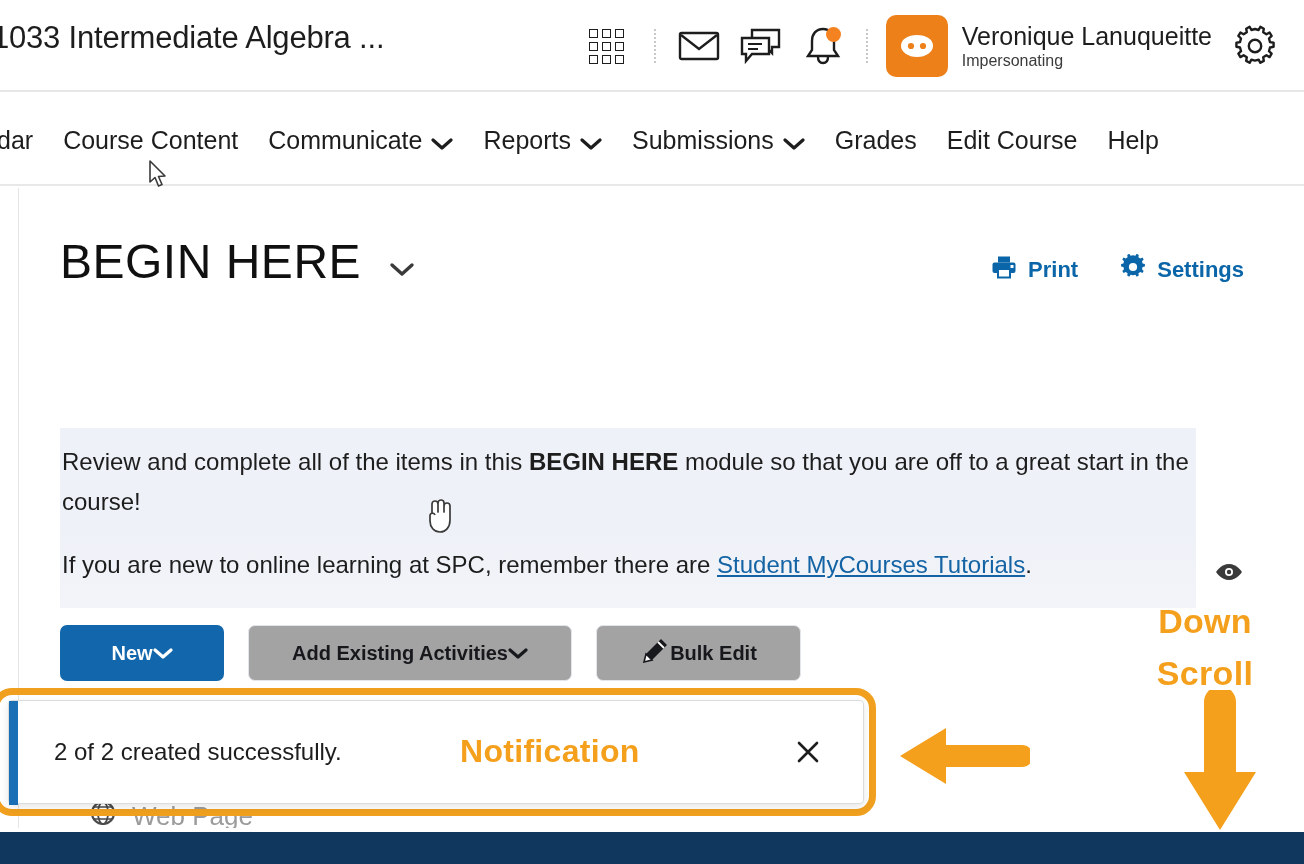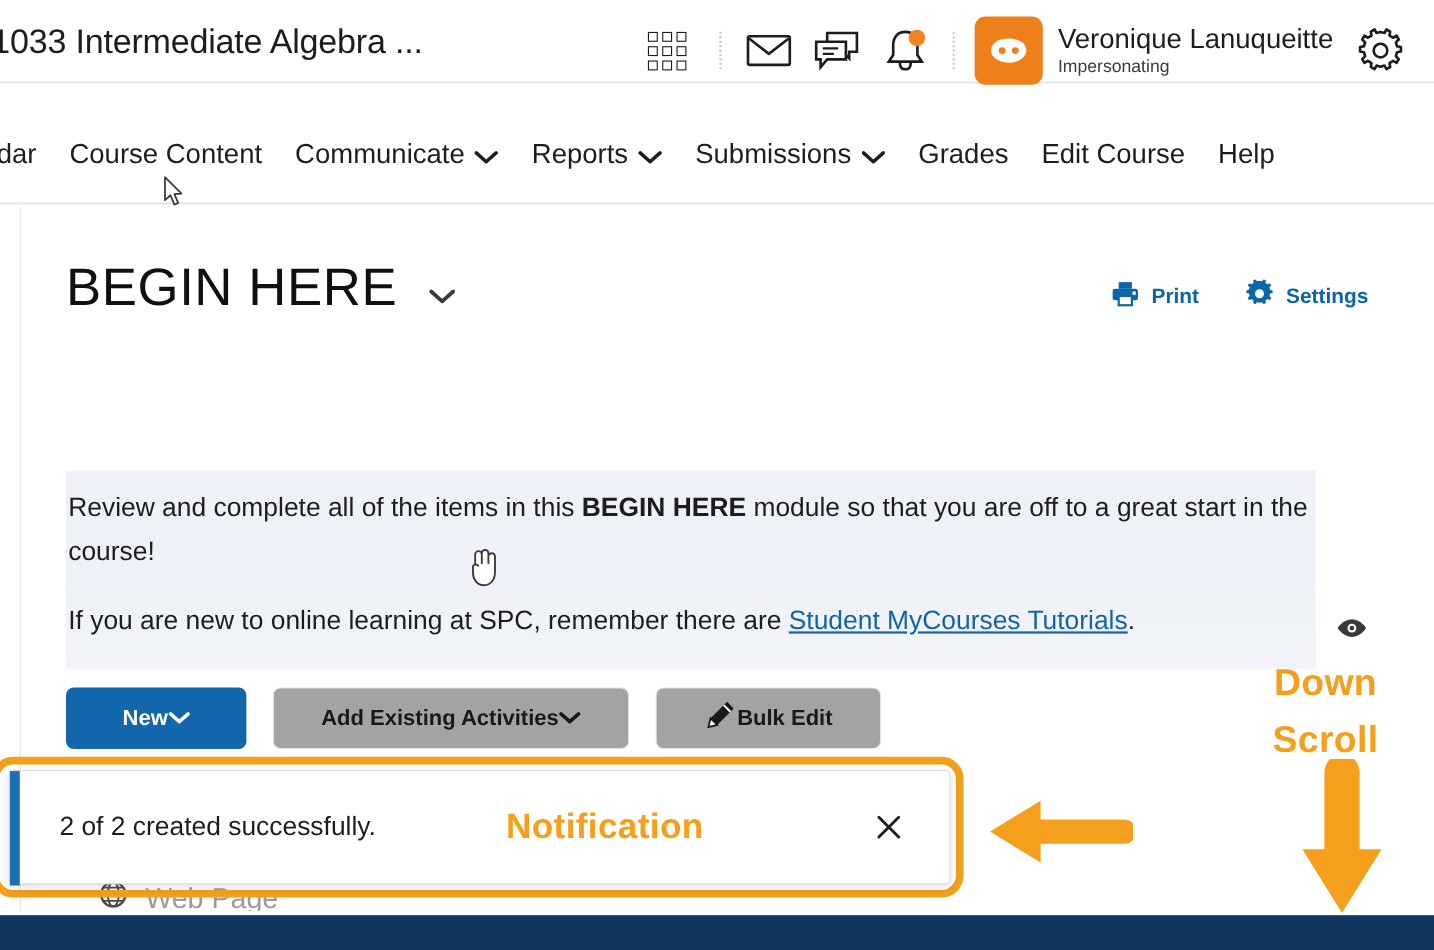--- a/index.html
+++ b/index.html
@@ -19,21 +19,21 @@
     height: 864px;
     overflow: hidden;
     background: #ffffff;
   }
 
   
   .topbar {
     position: absolute;
     left: 0; top: 0;
     width: 1304px;
-    height: 76px;
+    height: 92px;
     background: #ffffff;
     border-bottom: 2px solid #e6e6e6;
     display: flex;
     align-items: center;
   }
 
   .course-title {
     position: absolute;
     left: -8px;
     top: 20px;
@@ -190,21 +190,21 @@
     right: 60px; top: 66px;
     display: flex;
     align-items: center;
     gap: 42px;
   }
   .action {
     display: flex;
     align-items: center;
     gap: 11px;
     color: #0a66a8;
-    font-size: 19px;
+    font-size: 22px;
     font-weight: bold;
   }
 
   .dates-row {
     position: absolute;
     left: 60px; top: 372px;
     right: 60px;
     display: flex;
     align-items: center;
     justify-content: space-between;

